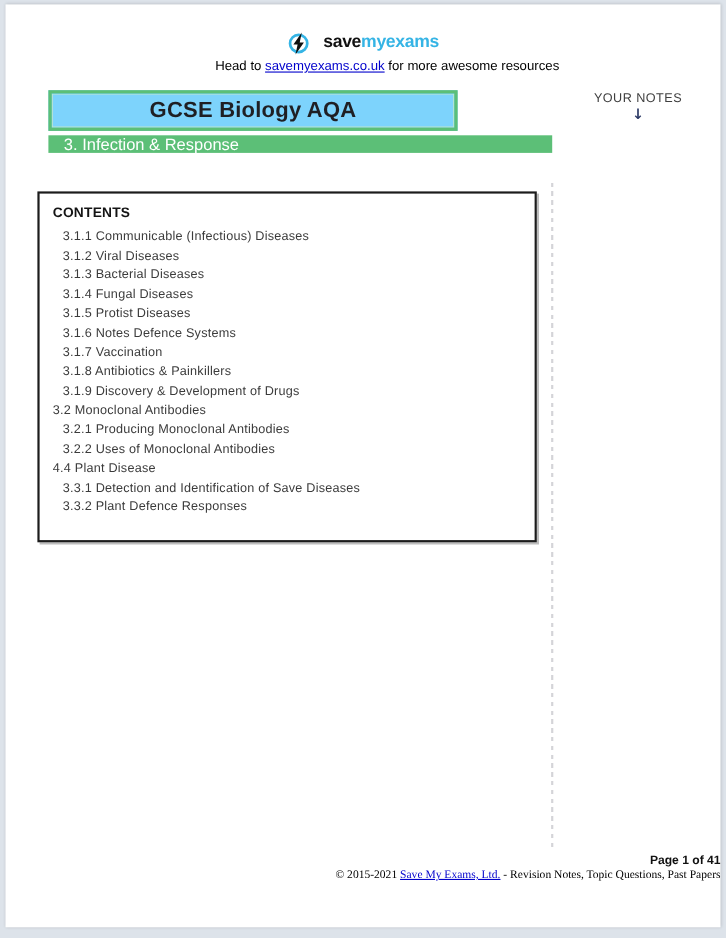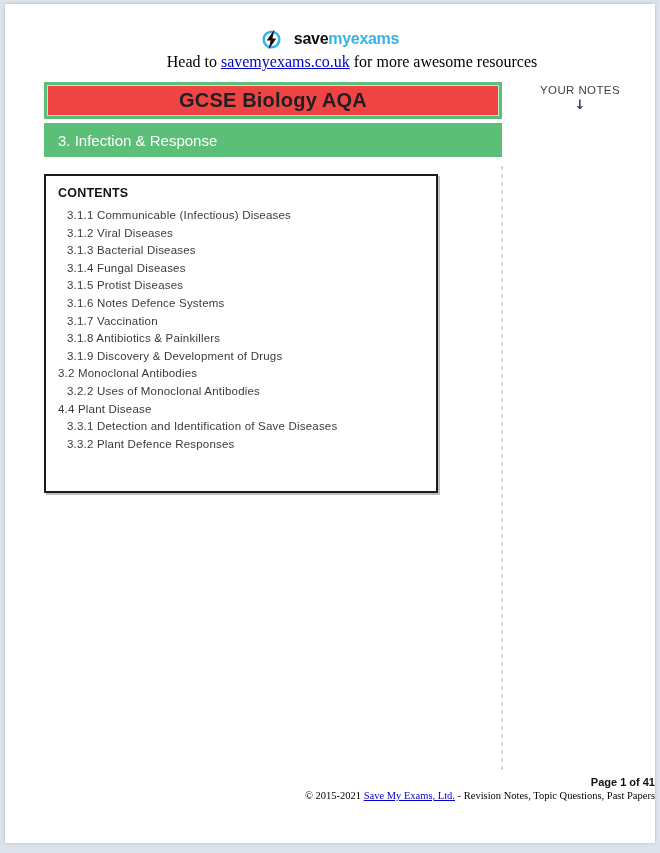--- a/index.html
+++ b/index.html
@@ -13,43 +13,43 @@
     position:absolute;left:5px;top:4px;width:650px;height:839px;
     background:#ffffff;
     box-shadow:0 0 3px rgba(0,0,0,.18);
   }
   
   .header{position:absolute;top:24px;left:0;right:0;text-align:center;}
   .logo-row{display:flex;align-items:center;justify-content:center;gap:12px;height:22px;}
   .logo-icon{width:21px;height:21px;display:inline-block;}
   .logo-text{font-size:16px;font-weight:bold;letter-spacing:-0.3px;color:#111;}
   .logo-text .blue{color:var(--brand-blue,#35b4e5);}
-  .tagline{margin-top:3px;font-family:Liberation Serif, serif;font-size:16px;color:#000;padding-left:44px;}
+  .tagline{margin-top:3px;font-family:Liberation Sans, sans-serif;font-size:12px;color:#000;padding-left:44px;}
   .tagline a{color:var(--link-blue,#0000cc);text-decoration:underline;}
   
   .title-box{
-    position:absolute;left:39px;top:78px;width:458px;height:37px;box-sizing:border-box;
+    position:absolute;left:39px;top:78px;width:372px;height:37px;box-sizing:border-box;
     border:3px solid var(--green,#5cbf77);
     box-shadow:inset 0 0 0 1px #bfe5cc;
-    display:flex;align-items:center;justify-content:center;background:#ef4444;
+    display:flex;align-items:center;justify-content:center;background:#7dd3fc;
   }
   .title-box h1{margin:0;font-size:20px;font-weight:bold;color:#1f1f23;letter-spacing:.2px;}
   .topic-banner{
-    position:absolute;left:39px;top:119px;width:458px;height:34px;box-sizing:border-box;
+    position:absolute;left:39px;top:119px;width:458px;height:16px;box-sizing:border-box;
     background:var(--green,#5cbf77);color:#fff;
     font-size:15px;display:flex;align-items:center;padding-left:14px;
   }
   
   .your-notes{position:absolute;left:515px;top:80px;width:120px;text-align:center;}
   .your-notes .label{font-size:11.5px;letter-spacing:.4px;color:#3f3f3f;}
   .your-notes .arrow{display:block;margin-top:1px;font-family:"DejaVu Sans",sans-serif;
     font-size:13px;font-weight:bold;color:#2c3a66;}
   
   .contents-box{
-    position:absolute;left:39px;top:170px;width:394px;height:319px;box-sizing:border-box;
+    position:absolute;left:29px;top:170px;width:454px;height:319px;box-sizing:border-box;
     border:2px solid #1c1c1c;background:#fff;
     box-shadow:2px 2px 0 #bdbdbd;
     padding:10px 8px 0 12px;
   }
   .contents-heading{font-size:12.5px;font-weight:bold;color:#141414;letter-spacing:.2px;margin-bottom:7px;}
   .contents-item{font-size:11.5px;color:#3b3b3b;line-height:17.6px;letter-spacing:.2px;white-space:nowrap;cursor:pointer;}
   .contents-item.lvl2{padding-left:9px;}
   
   .dashed-line{
     position:absolute;left:496px;top:162px;width:2px;height:604px;
@@ -98,20 +98,21 @@
         <div class="contents-item lvl2">3.1.1 Communicable (Infectious) Diseases</div>
         <div class="contents-item lvl2">3.1.2 Viral Diseases</div>
         <div class="contents-item lvl2">3.1.3 Bacterial Diseases</div>
         <div class="contents-item lvl2">3.1.4 Fungal Diseases</div>
         <div class="contents-item lvl2">3.1.5 Protist Diseases</div>
         <div class="contents-item lvl2">3.1.6 Notes Defence Systems</div>
         <div class="contents-item lvl2">3.1.7 Vaccination</div>
         <div class="contents-item lvl2">3.1.8 Antibiotics &amp; Painkillers</div>
         <div class="contents-item lvl2">3.1.9 Discovery &amp; Development of Drugs</div>
         <div class="contents-item">3.2 Monoclonal Antibodies</div>
+        <div class="contents-item lvl2">3.2.1 Producing Monoclonal Antibodies</div>
         <div class="contents-item lvl2">3.2.2 Uses of Monoclonal Antibodies</div>
         <div class="contents-item">4.4 Plant Disease</div>
         <div class="contents-item lvl2">3.3.1 Detection and Identification of Save Diseases</div>
         <div class="contents-item lvl2">3.3.2 Plant Defence Responses</div>
       </div>
   </div>
 
   <div class="dashed-line"></div>
 
   <div class="footer">

